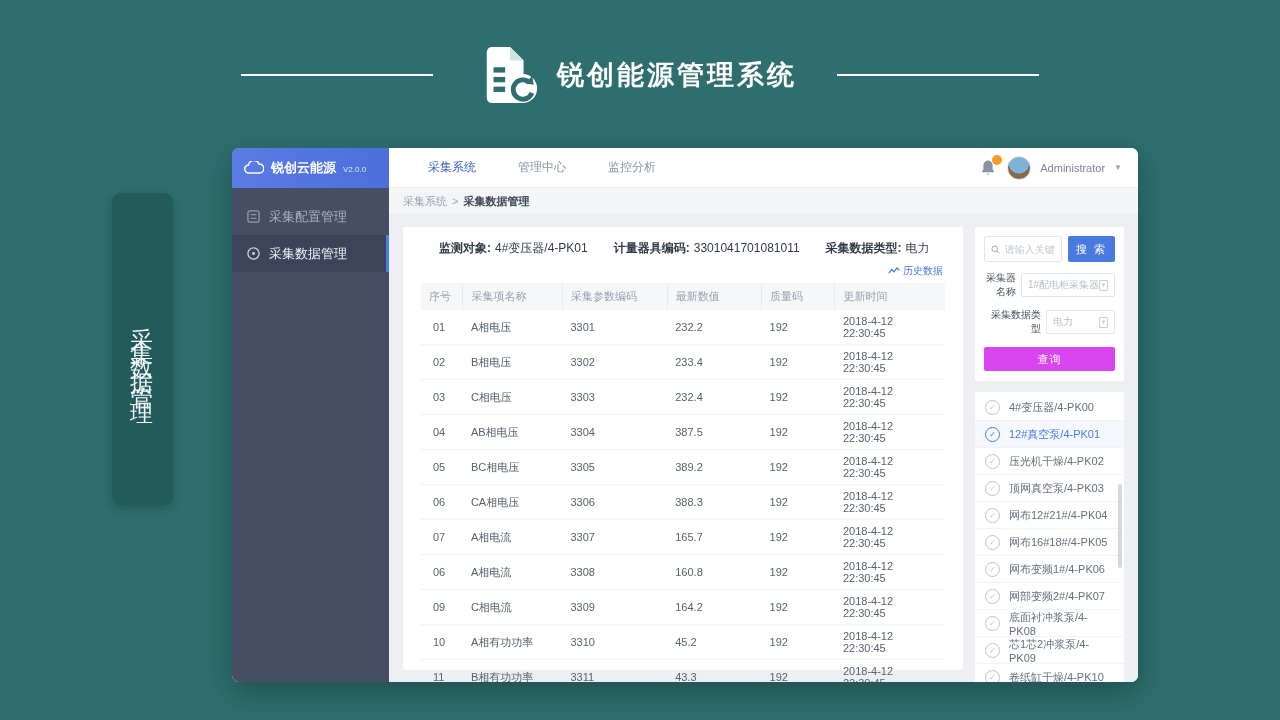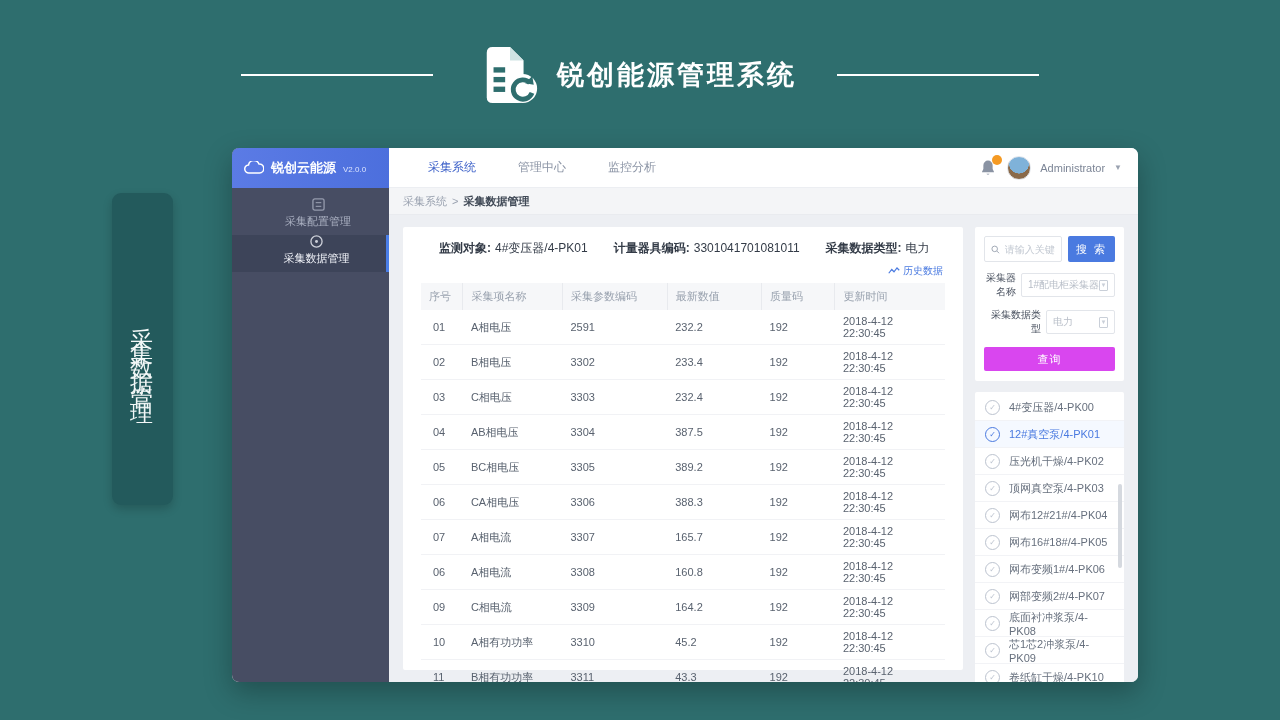--- a/index.html
+++ b/index.html
@@ -47,22 +47,22 @@
   
   .sidebar { width:157px; flex:0 0 157px; background:#474d63; display:flex; flex-direction:column; }
   .sidebar-logo {
     height:40px; background:linear-gradient(90deg,#5b7be5,#4c6fdd);
     display:flex; align-items:center; padding-left:12px; gap:7px;
   }
   .brand-name { color:#ffffff; font-size:13px; font-weight:bold; }
   .brand-version { color:#dbe4ff; font-size:8px; margin-top:3px; }
   .sidebar-menu { padding-top:10px; }
   .sb-item {
-    height:37px; display:flex; align-items:center; gap:3px;
-    padding-left:15px; font-size:11px; color:#a9afc0; cursor:pointer;flex-direction:column;
+    height:37px; display:flex; align-items:center; gap:9px;
+    padding-left:15px; font-size:13px; color:#a9afc0; cursor:pointer;
   }
   .sb-item .sb-ico { width:13px; height:13px; opacity:.8; }
   .sb-item.active {
     background:#3d4459; color:#f2f4fa; border-right:3px solid #4a7ee8;
   }
 
   
   .main-col { flex:1; display:flex; flex-direction:column; min-width:0; }
 
   .topbar {
@@ -274,21 +274,21 @@
                 <th style="width: 20%;">采集参数编码</th>
                 <th style="width: 18%;">最新数值</th>
                 <th style="width: 14%;">质量码</th>
                 <th style="width: 21%;">更新时间</th>
               </tr>
             </thead>
           <tbody id="table-body">
               <tr>
                 <td>01</td>
                 <td>A相电压</td>
-                <td>2591</td>
+                <td>3301</td>
                 <td>232.2</td>
                 <td>192</td>
                 <td>2018-4-12 22:30:45</td>
               </tr>
               <tr>
                 <td>02</td>
                 <td>B相电压</td>
                 <td>3302</td>
                 <td>233.4</td>
                 <td>192</td>

